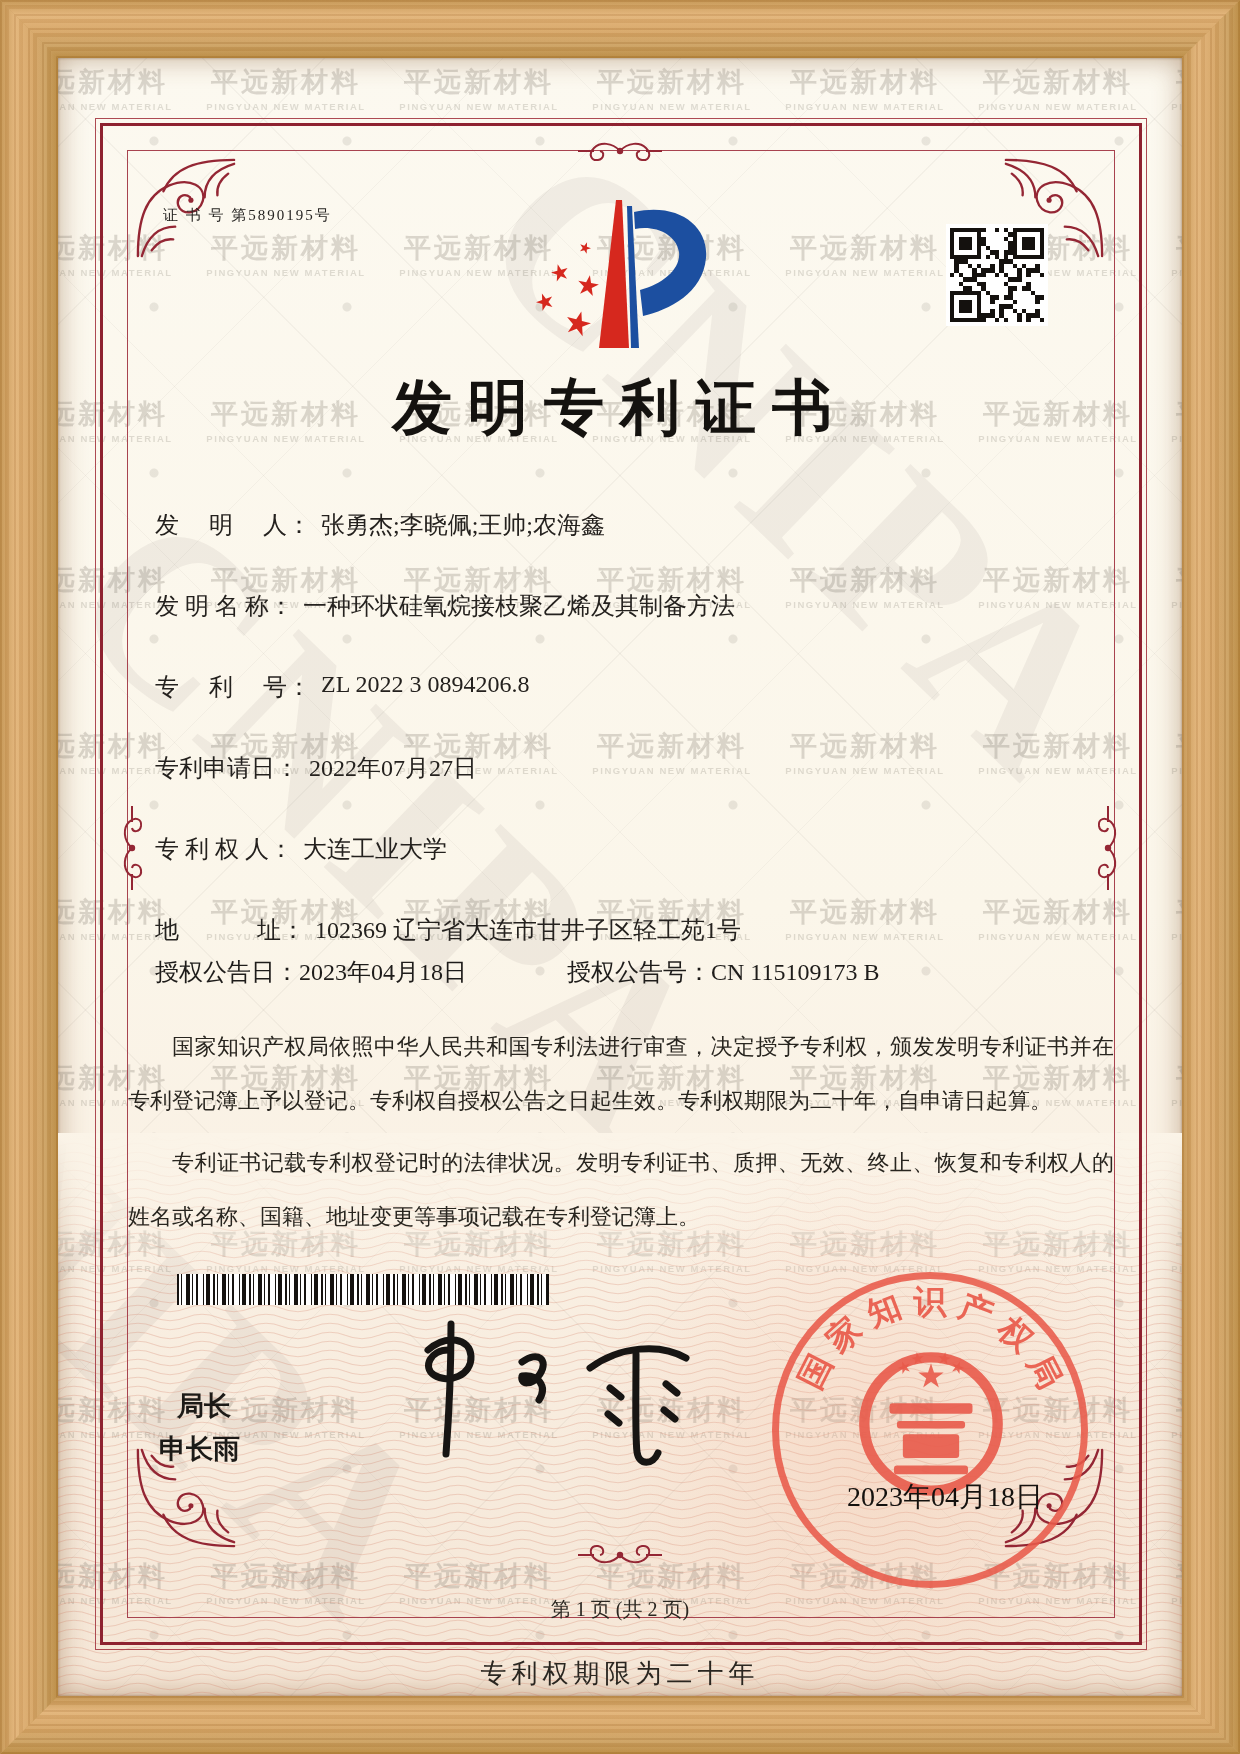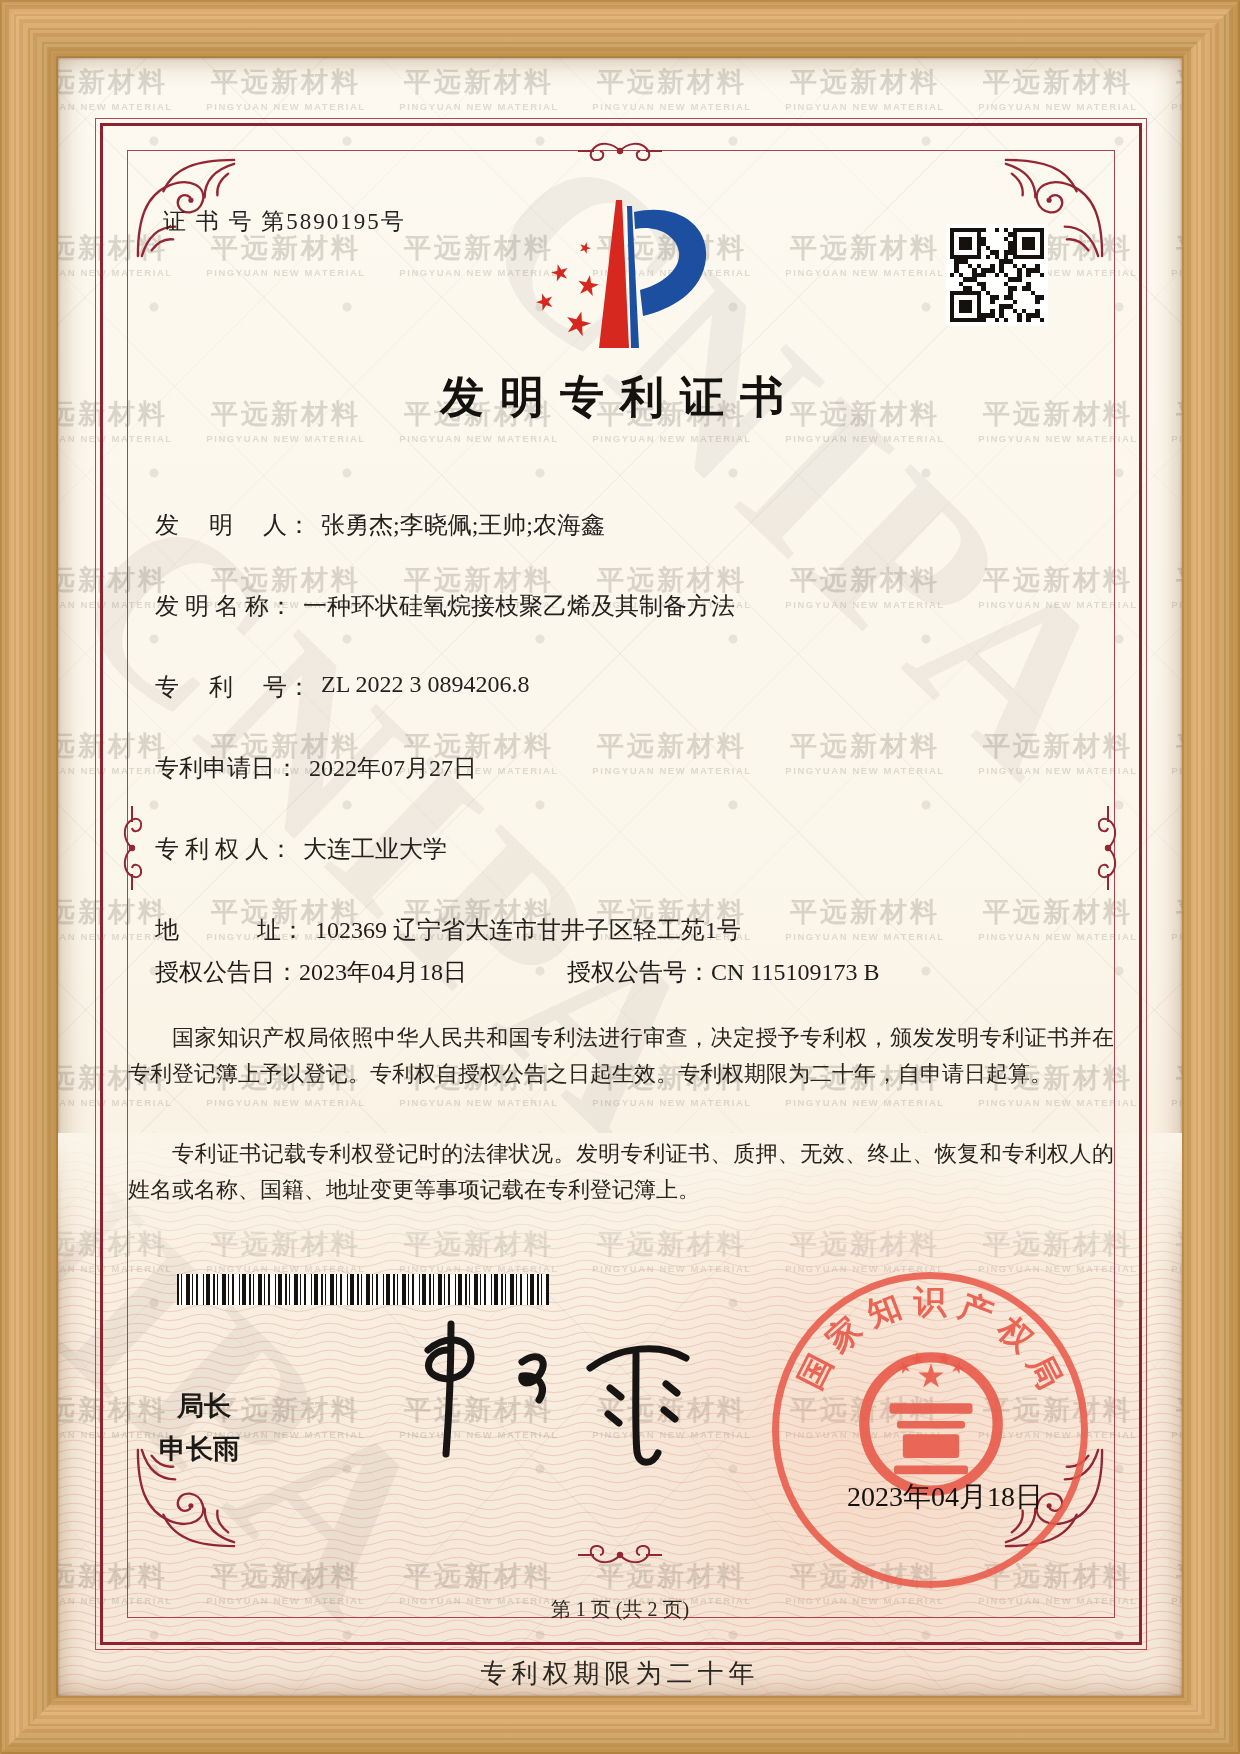--- a/index.html
+++ b/index.html
@@ -49,35 +49,35 @@
   .c-tr{left:942px;top:96px;transform:scaleX(-1);}
   .c-bl{left:74px;top:1386px;transform:scaleY(-1);}
   .c-br{left:942px;top:1386px;transform:scale(-1,-1);}
   .edgeorn{position:absolute;width:120px;height:24px;z-index:3;}
   .e-top{left:502px;top:81px;}
   .e-bottom{left:502px;top:1485px;transform:scaleY(-1);}
   .e-left{left:14px;top:778px;transform:rotate(-90deg);}
   .e-right{left:990px;top:778px;transform:rotate(90deg);}
   
   .content{position:absolute;inset:0;z-index:4;color:#1e1c1a;}
-  .certno{position:absolute;left:105px;top:148px;font-size:23px;letter-spacing:2px;color:#262422;}
+  .certno{position:absolute;left:105px;top:148px;font-size:15px;letter-spacing:2px;color:#262422;}
   .logo{position:absolute;left:475px;top:138px;width:185px;height:162px;}
   .qr-wrap{position:absolute;left:888px;top:166px;width:102px;height:102px;background:#fff;padding:0;}
   .qr{position:absolute;left:4px;top:4px;width:94px;height:94px;display:grid;
       grid-template-columns:repeat(21,1fr);grid-template-rows:repeat(21,1fr);background:#fff;}
   .qd{background:#14110e;}
-  .title{position:absolute;left:0;top:310px;width:1124px;text-align:center;font-size:44px;font-weight:700;
+  .title{position:absolute;left:0;top:310px;width:1124px;text-align:center;font-size:60px;font-weight:700;
     letter-spacing:16px;color:#14120f;}
   .fields{position:absolute;left:97px;top:446px;width:960px;}
   .f-row{height:76px;font-size:24px;display:flex;align-items:flex-start;padding-top:5px;}
   .f-label{white-space:pre;color:#24211e;}
   .f-value{margin-left:10px;color:#24211e;}
   .grant{position:absolute;left:97px;top:898px;width:980px;font-size:24px;}
   .grant .g2{position:absolute;left:412px;top:0;}
-  .legal{position:absolute;left:70px;width:986px;font-size:22px;line-height:36px;text-indent:2em;
+  .legal{position:absolute;left:70px;width:986px;font-size:22px;line-height:54px;text-indent:2em;
     color:#28251f;text-align:justify;}
   .p1{top:962px;}
   .p2{top:1078px;}
   .barcode{position:absolute;left:119px;top:1216px;width:372px;height:31px;background:
     repeating-linear-gradient(90deg,#15120f 0 2px,#fff 2px 4px,#15120f 4px 5px,#fff 5px 9px,#15120f 9px 13px,
     #fff 13px 15px,#15120f 15px 16px,#fff 16px 19px,#15120f 19px 21px,#fff 21px 26px,#15120f 26px 27px,
     #fff 27px 29px,#15120f 29px 33px,#fff 33px 36px);}
   .director-title{position:absolute;left:119px;top:1330px;font-size:27px;font-weight:600;
     font-family:"Liberation Sans","DejaVu Sans",sans-serif;color:#1c1a17;}
   .director-name{position:absolute;left:101px;top:1373px;font-size:27px;font-weight:600;

